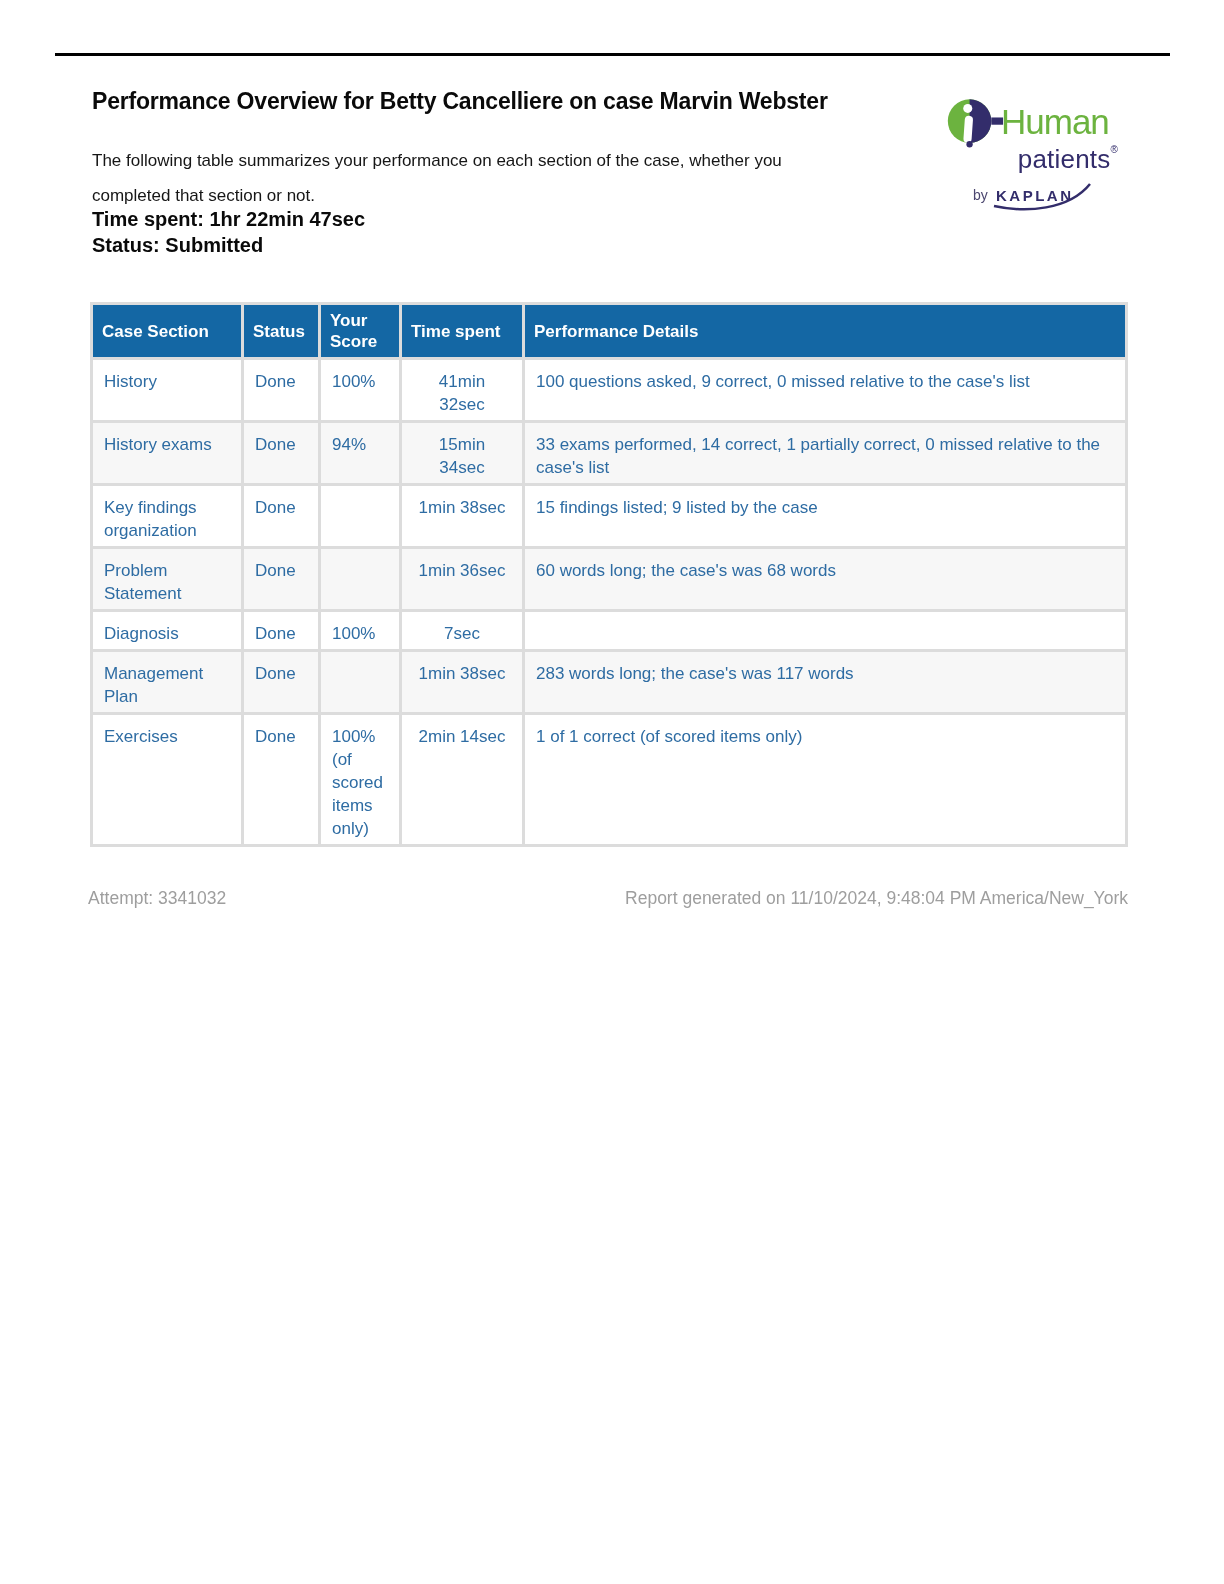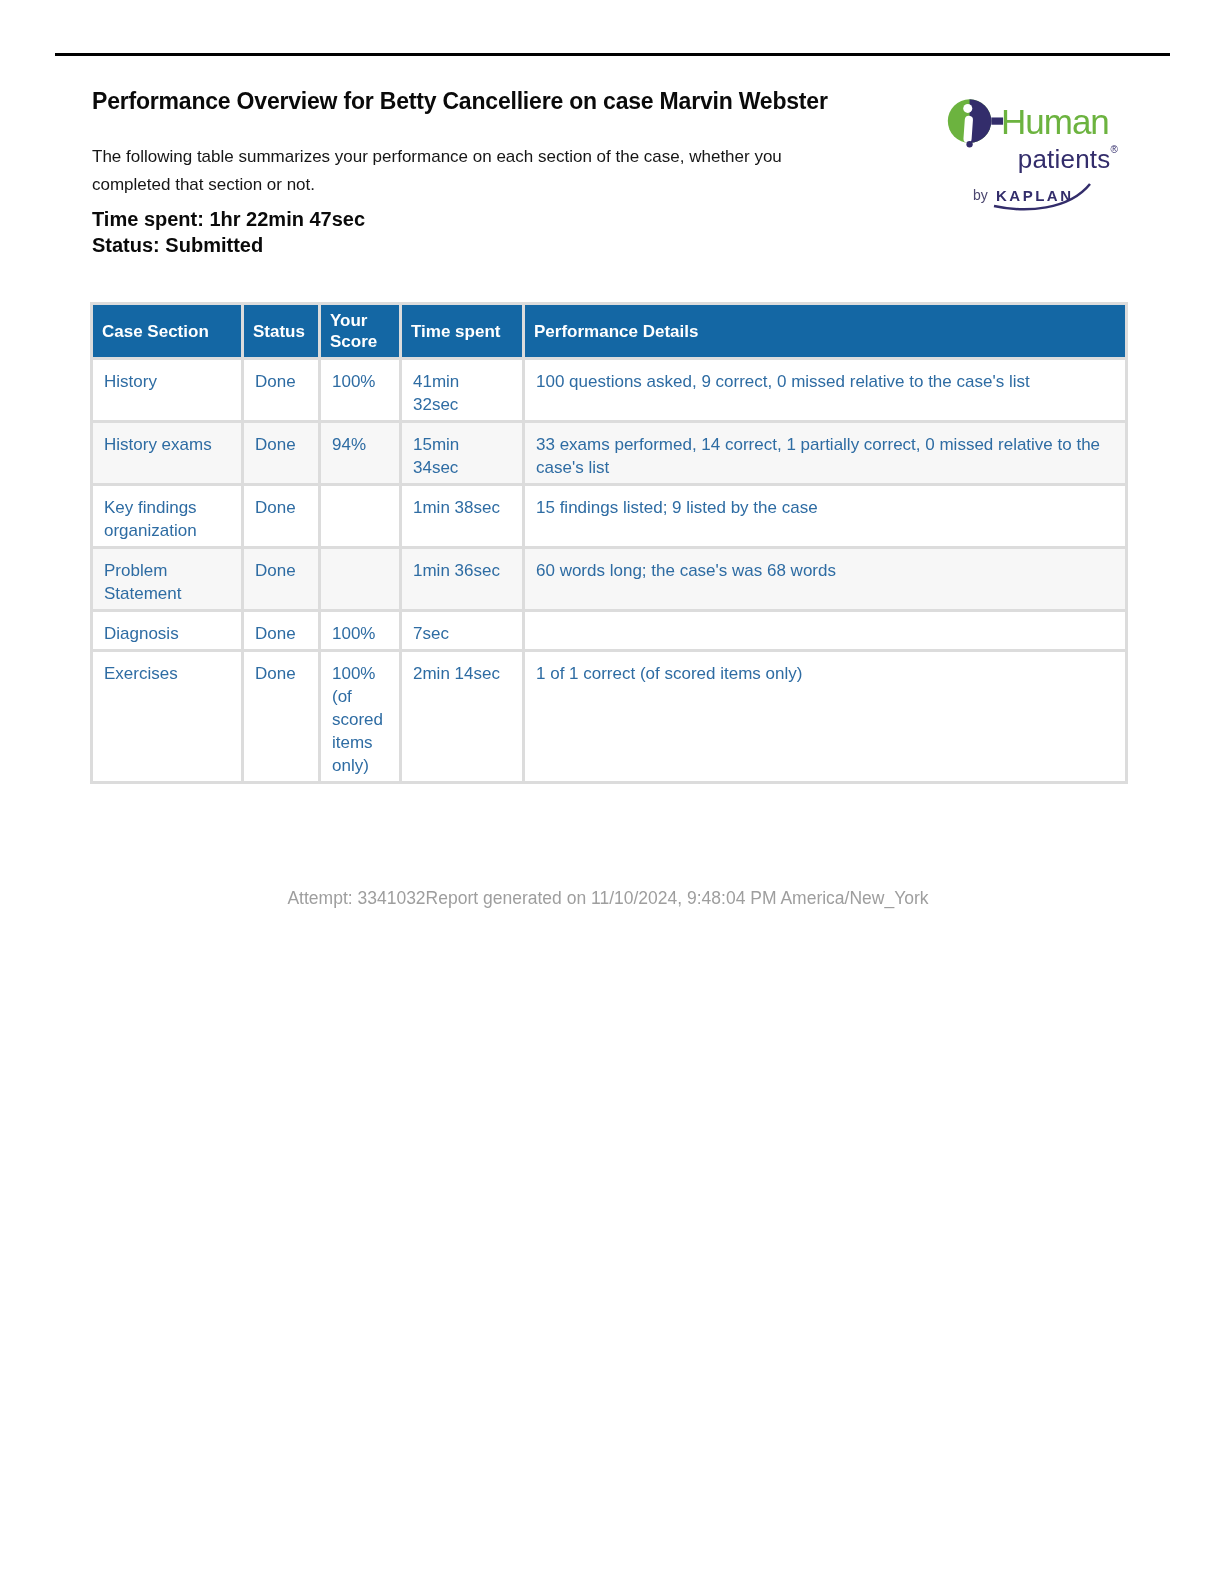--- a/index.html
+++ b/index.html
@@ -25,21 +25,21 @@
     font-size: 23px;
     font-weight: bold;
     color: #0a0a0a;
     letter-spacing: -0.2px;
   }
   .intro-text {
     position: absolute;
     left: 92px; top: 143px;
     width: 740px;
     font-size: 17px;
-    line-height: 28px;
+    line-height: 35px;
     color: #161616;
   }
   .meta-block {
     position: absolute;
     left: 92px; top: 206px;
     font-size: 20px;
     line-height: 26px;
     font-weight: bold;
     color: #0a0a0a;
   }
@@ -91,28 +91,28 @@
   .report-table td {
     background: #ffffff;
     color: #2e6ca3;
     font-size: 17px;
     line-height: 23px;
     vertical-align: top;
     text-align: left;
     padding: 10px 11px 4px 11px;
   }
   .report-table tr.alt td { background: #f7f7f7; }
-  .report-table td.c-time { white-space: pre-line; }
+  .report-table td.c-time { white-space: pre-line; text-align: center; }
   
   .report-footer {
     position: absolute;
     left: 88px; top: 888px;
     width: 1040px;
     display: flex;
-    justify-content: center;
+    justify-content: space-between;
     font-size: 17.5px;
     color: #9e9e9e;
   }
 </style>
 </head>
 <body>
 
 <div class="page">
 
   <div class="top-rule"></div>
@@ -196,20 +196,27 @@
         <td class="c-time">1min 36sec</td>
         <td>60 words long; the case's was 68 words</td>
       </tr>
       <tr>
         <td>Diagnosis</td>
         <td>Done</td>
         <td>100%</td>
         <td class="c-time">7sec</td>
         <td></td>
       </tr>
+      <tr class="alt">
+        <td>Management Plan</td>
+        <td>Done</td>
+        <td></td>
+        <td class="c-time">1min 38sec</td>
+        <td>283 words long; the case's was 117 words</td>
+      </tr>
       <tr>
         <td>Exercises</td>
         <td>Done</td>
         <td>100% (of scored items only)</td>
         <td class="c-time">2min 14sec</td>
         <td>1 of 1 correct (of scored items only)</td>
       </tr>
     </tbody>
   </table>
 

